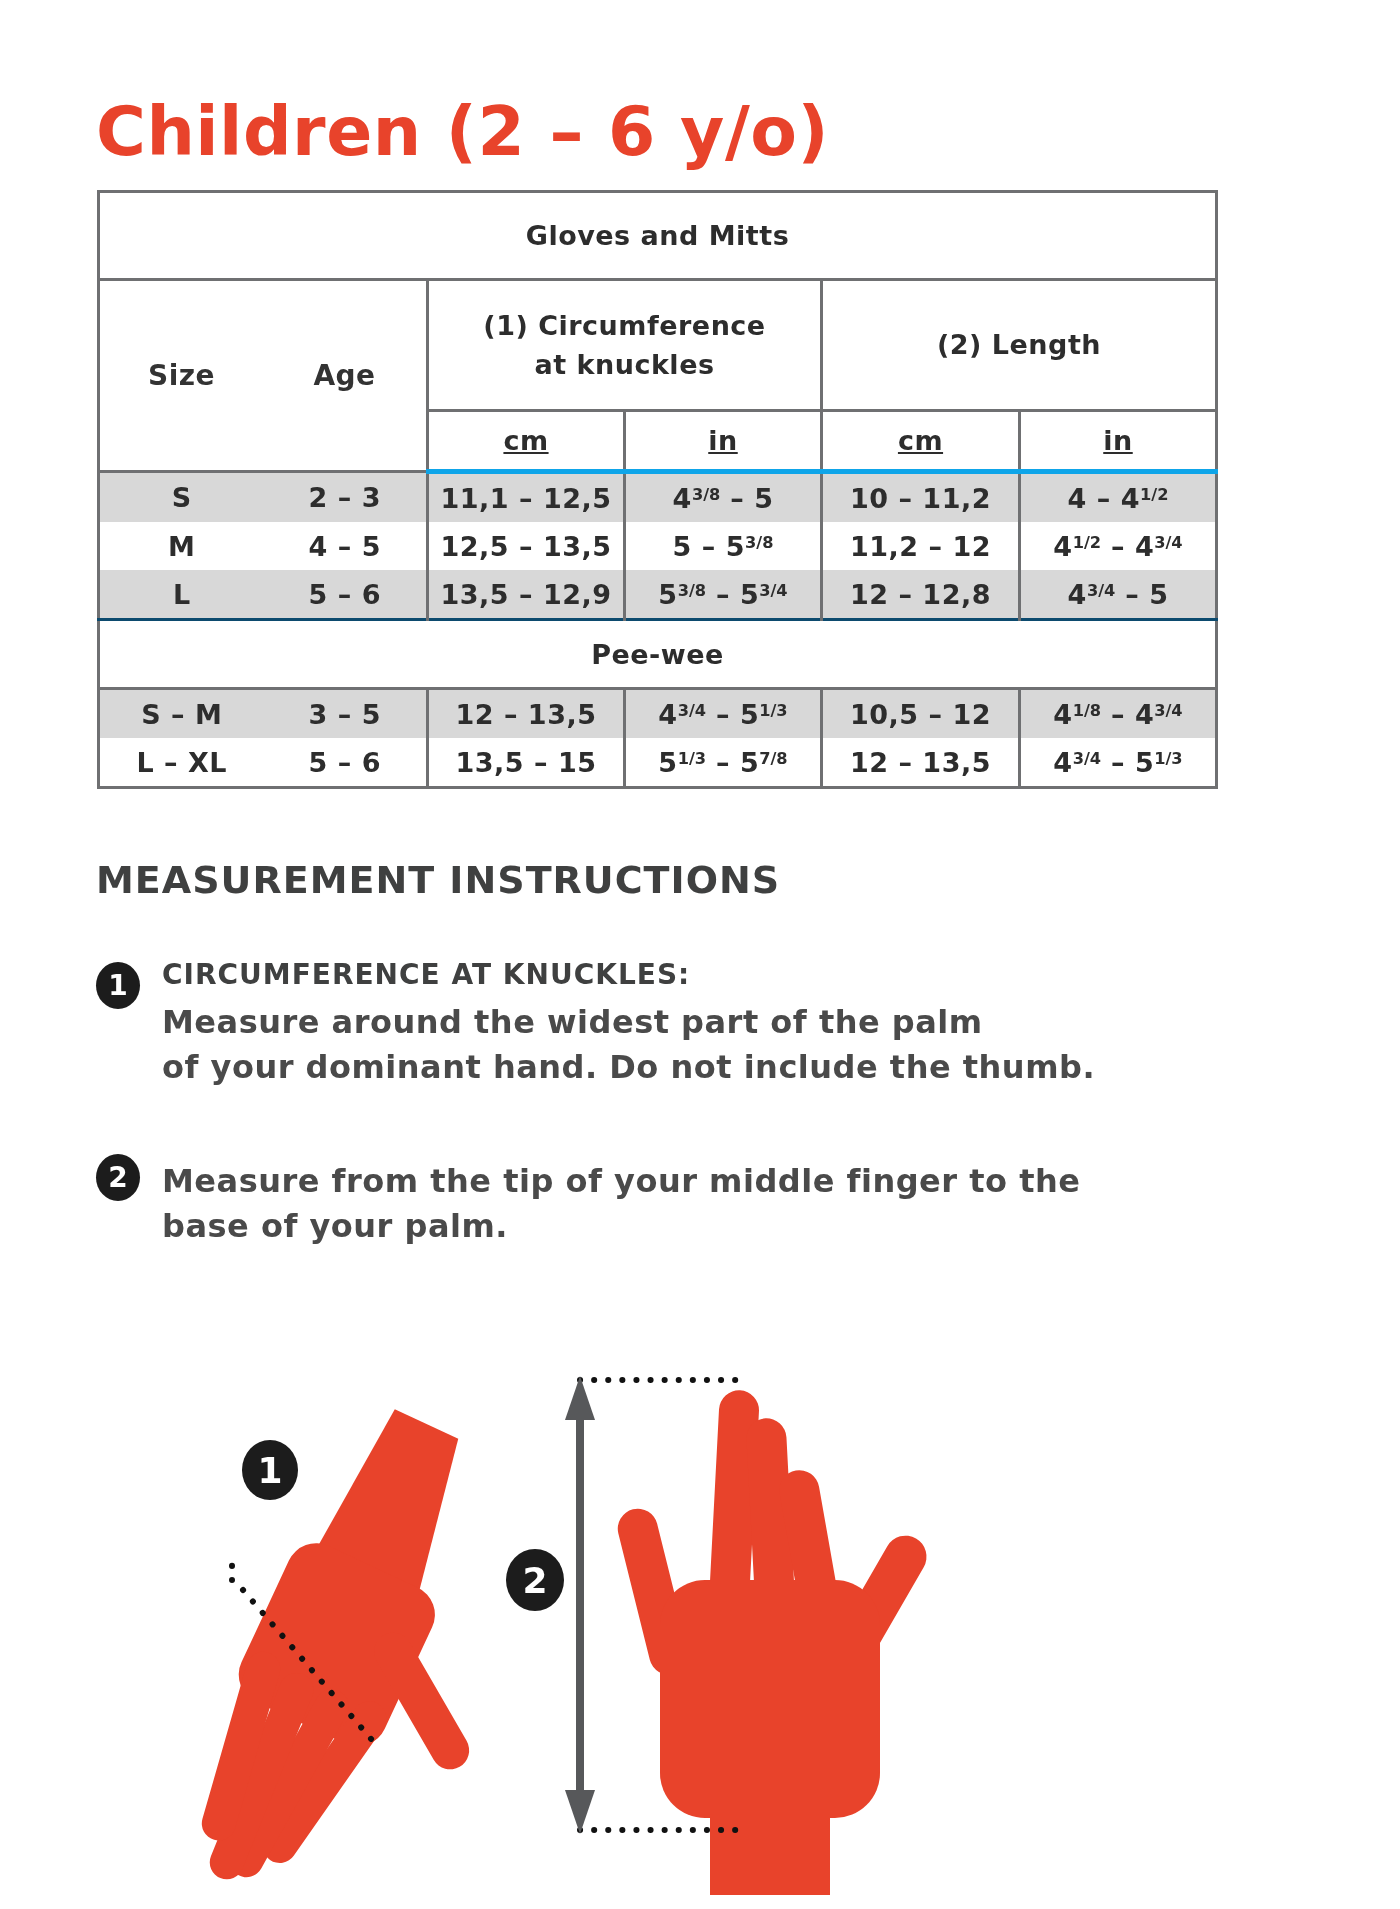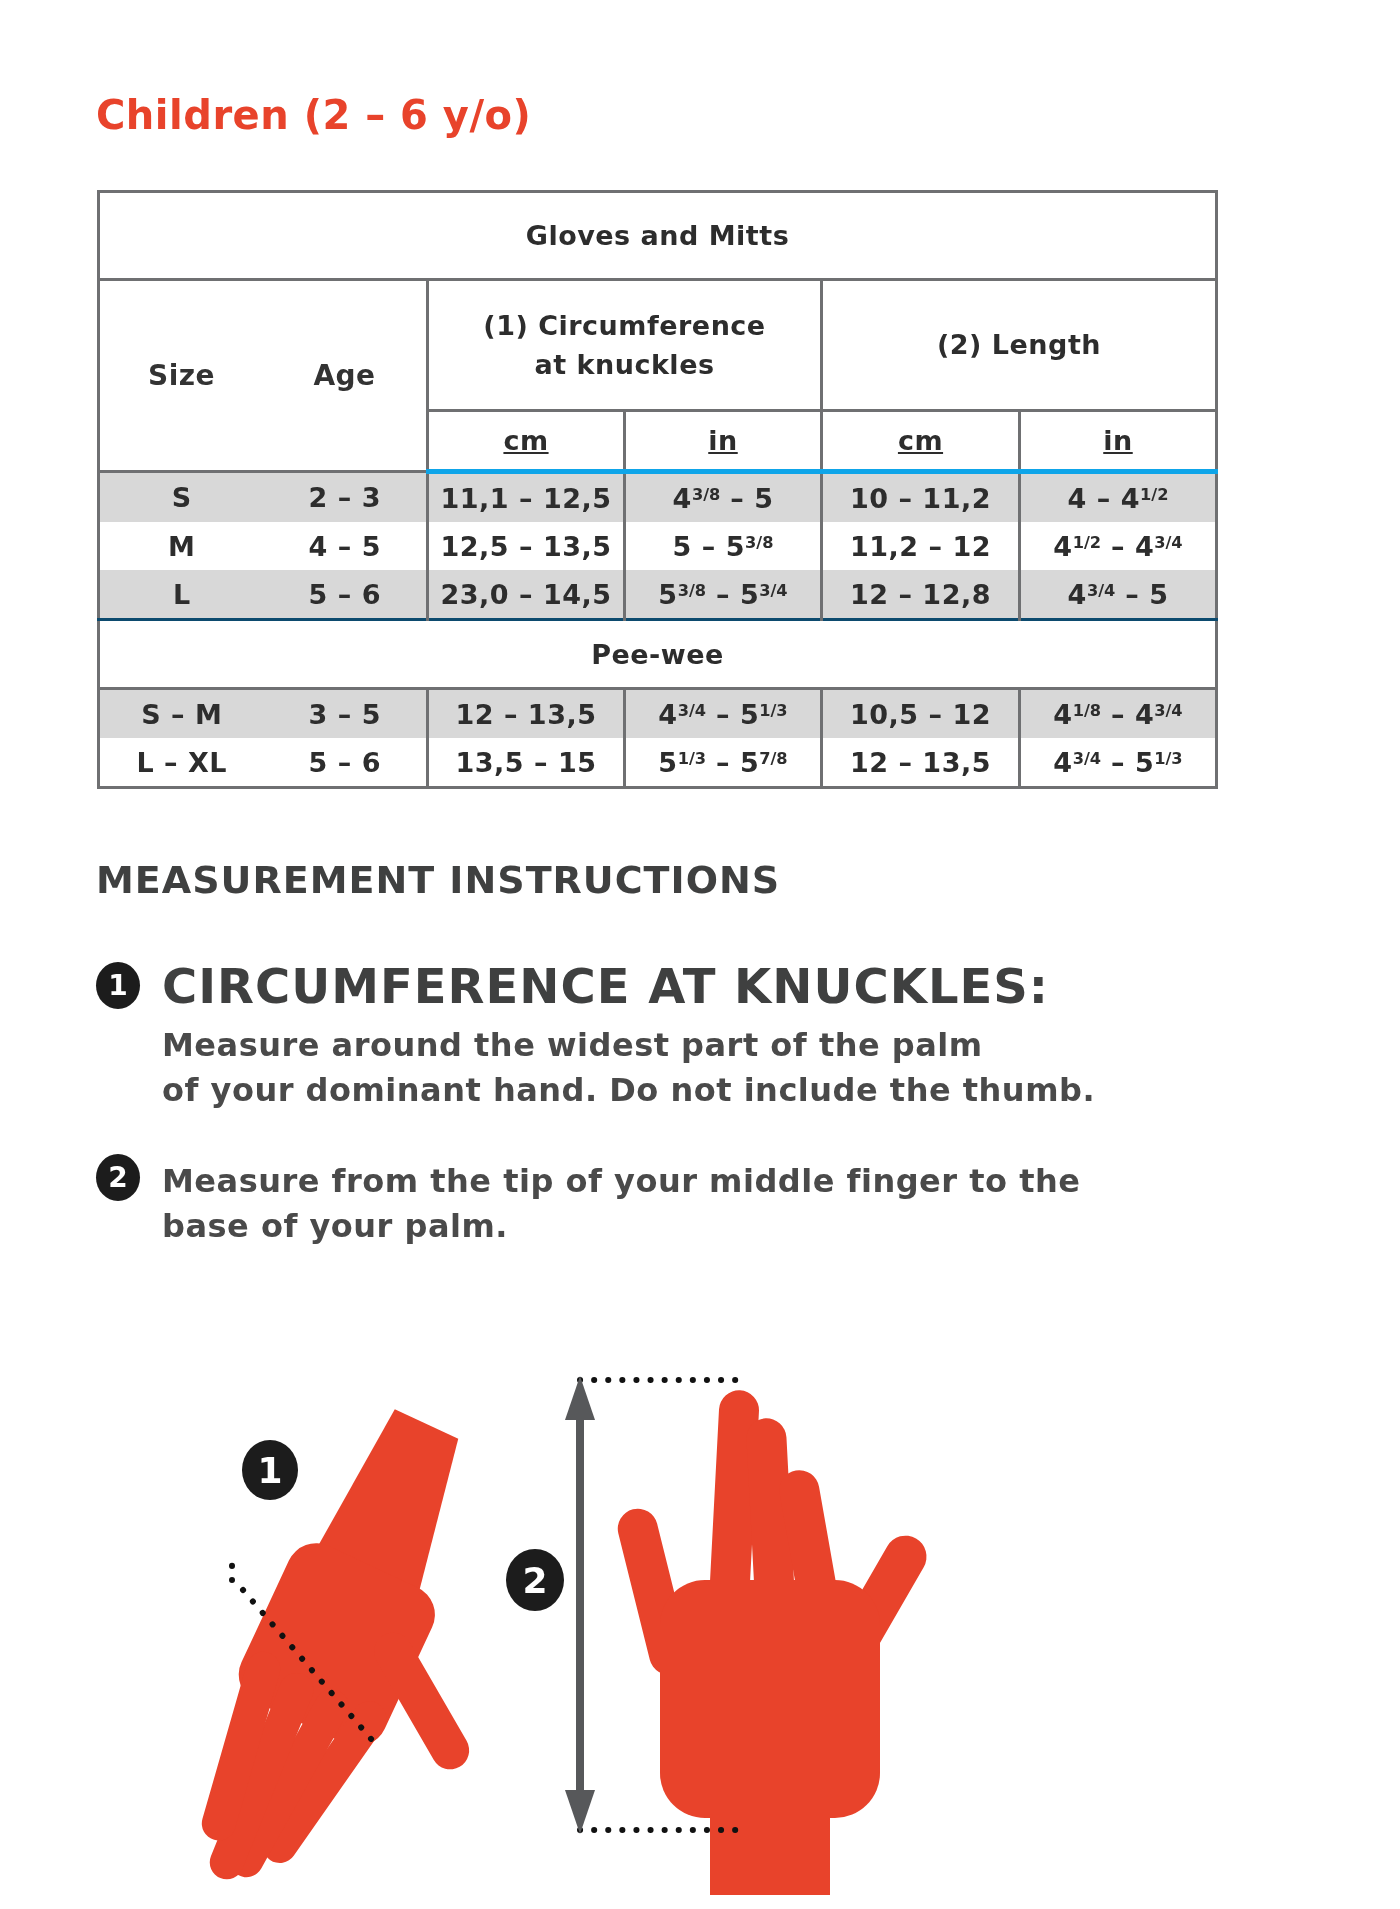--- a/index.html
+++ b/index.html
@@ -2,21 +2,21 @@
 <html><head>
 <meta charset="utf-8">
 <style>
   html,body { margin:0; padding:0; }
   body {
     width:1400px; height:1909px; position:relative; background:#ffffff;
     font-family:"DejaVu Sans","Liberation Sans",sans-serif; overflow:hidden;
   }
   .page-title {
     position:absolute; left:96px; top:92px;
-    font-size:40px; font-weight:700; color:#E8432B; letter-spacing:0.5px;
+    font-size:68px; font-weight:700; color:#E8432B; letter-spacing:0.5px;
   }
   
   table.size-table {
     position:absolute; left:97px; top:190px; width:1118px;
     border-collapse:collapse; table-layout:fixed;
     border:3px solid #6f7072;
   }
   table.size-table td {
     font-weight:700; color:#2d2d2d; text-align:center; vertical-align:middle;
     font-size:27px; padding:0; letter-spacing:0.5px;
@@ -50,21 +50,21 @@
   .instr { position:absolute; left:96px; width:1200px; }
   #instr-1 { top:958px; }
   #instr-2 { top:1150px; }
   .badge {
     position:absolute; left:0; top:4px; width:44px; height:47px;
     background:#1c1c1c; border-radius:50%;
     color:#ffffff; font-size:28px; font-weight:700;
     display:flex; align-items:center; justify-content:center;
   }
   .instr-head {
-    margin-left:66px; font-size:48px; font-weight:700; color:#3f4040; letter-spacing:1px;
+    margin-left:66px; font-size:28px; font-weight:700; color:#3f4040; letter-spacing:1px;
   }
   .instr-body {
     margin-left:66px; margin-top:9px; font-size:32px; font-weight:700;
     color:#4a4a4a; line-height:45px; letter-spacing:0.5px; white-space:pre-line;
   }
   
   svg.hands { position:absolute; left:0; top:1330px; }
   .badge-num { font:700 36px "DejaVu Sans",sans-serif; fill:#ffffff; }
 </style>
 </head>
@@ -114,21 +114,21 @@
     <td>M</td>
     <td>4 – 5</td>
     <td class="col-sep">12,5 – 13,5</td>
     <td class="col-sep">5 – 5<sup>3/8</sup></td>
     <td class="col-sep">11,2 – 12</td>
     <td class="col-sep">4<sup>1/2</sup> – 4<sup>3/4</sup></td>
   </tr>
   <tr class="data-row shade">
     <td>L</td>
     <td>5 – 6</td>
-    <td class="col-sep">23,0 – 14,5</td>
+    <td class="col-sep">13,5 – 12,9</td>
     <td class="col-sep">5<sup>3/8</sup> – 5<sup>3/4</sup></td>
     <td class="col-sep">12 – 12,8</td>
     <td class="col-sep">4<sup>3/4</sup> – 5</td>
   </tr>
   <tr>
     <td colspan="6" class="peewee">Pee-wee</td>
   </tr>
   <tr class="data-row shade">
     <td>S – M</td>
     <td>3 – 5</td>

